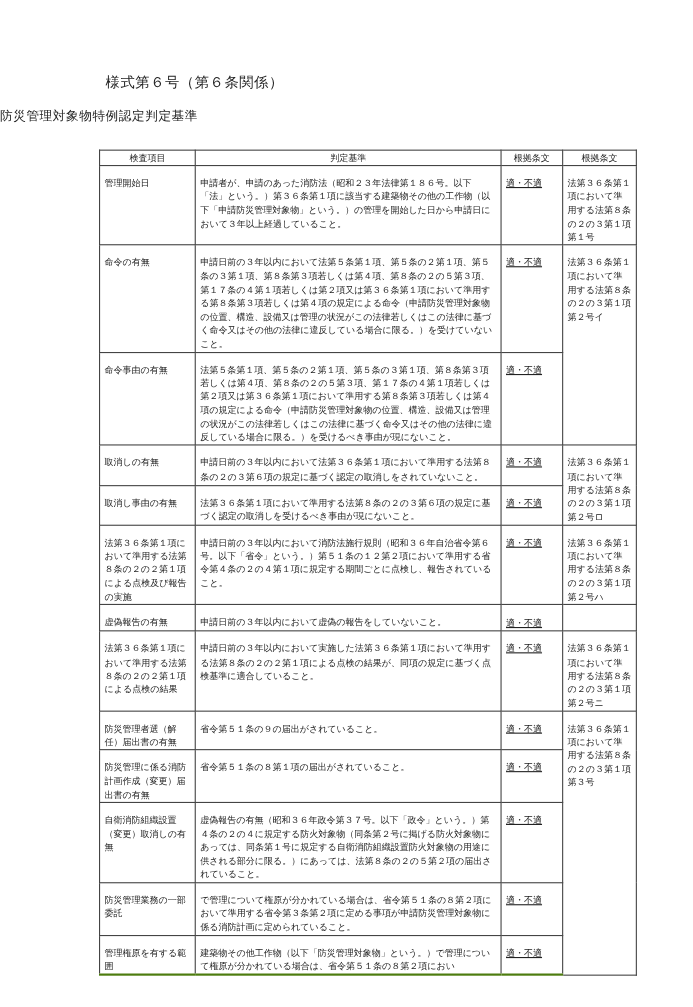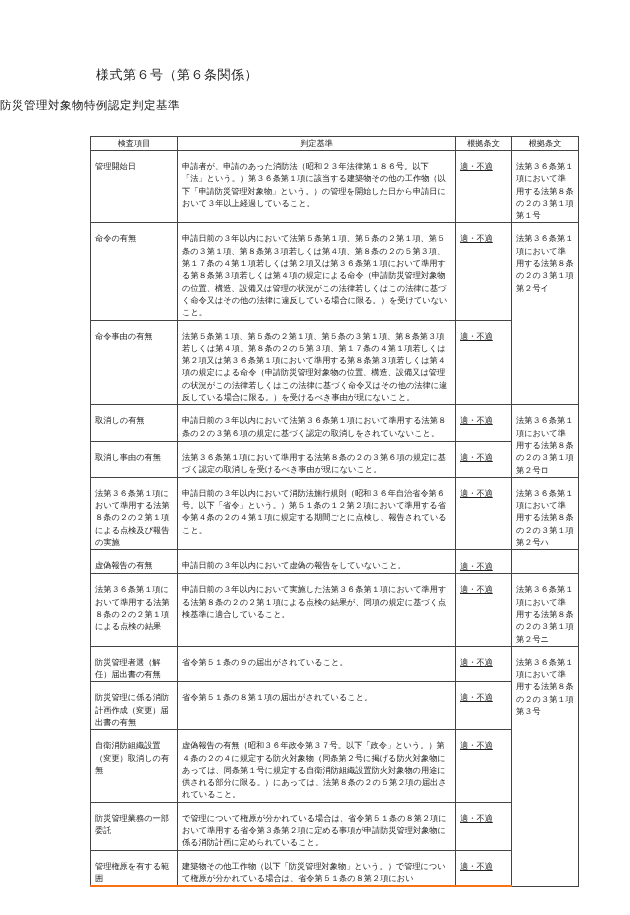--- a/index.html
+++ b/index.html
@@ -7,21 +7,21 @@
          font-family:"DejaVu Serif","Liberation Serif",serif; color:#222; }
   .form-label { position:absolute; left:96px; top:66px; font-size:13px; letter-spacing:0.5px; }
   .doc-title { position:absolute; left:0; width:630px; top:98px; text-align:left; font-size:11.5px; letter-spacing:0.5px; }
   table.criteria { position:absolute; left:90px; top:136px; width:488px;
                    border-collapse:collapse; table-layout:fixed; font-size:8.2px; line-height:12.3px; }
   table.criteria th, table.criteria td { border:1px solid #444; vertical-align:top; padding:9px 4px 1px 4px; }
   table.criteria th { font-weight:normal; text-align:center; padding:1px 2px; line-height:11px; }
   col.c1 { width:87px; } col.c2 { width:278px; } col.c3 { width:56px; } col.c4 { width:67px; }
   td.result { padding-left:8px; white-space:nowrap;text-decoration:underline; }
   td.item, td.basis, td.crit { word-break:break-all; }
-  tr.bottom td { border-bottom:2px solid #f97316; }
+  tr.bottom td { border-bottom:2px solid #4d7c0f; }
 </style>
 </head>
 <body>
 
 <div class="form-label">様式第６号（第６条関係）</div>
 <div class="doc-title">防災管理対象物特例認定判定基準</div>
 
 <table class="criteria">
   <colgroup>
       <col class="c1">

